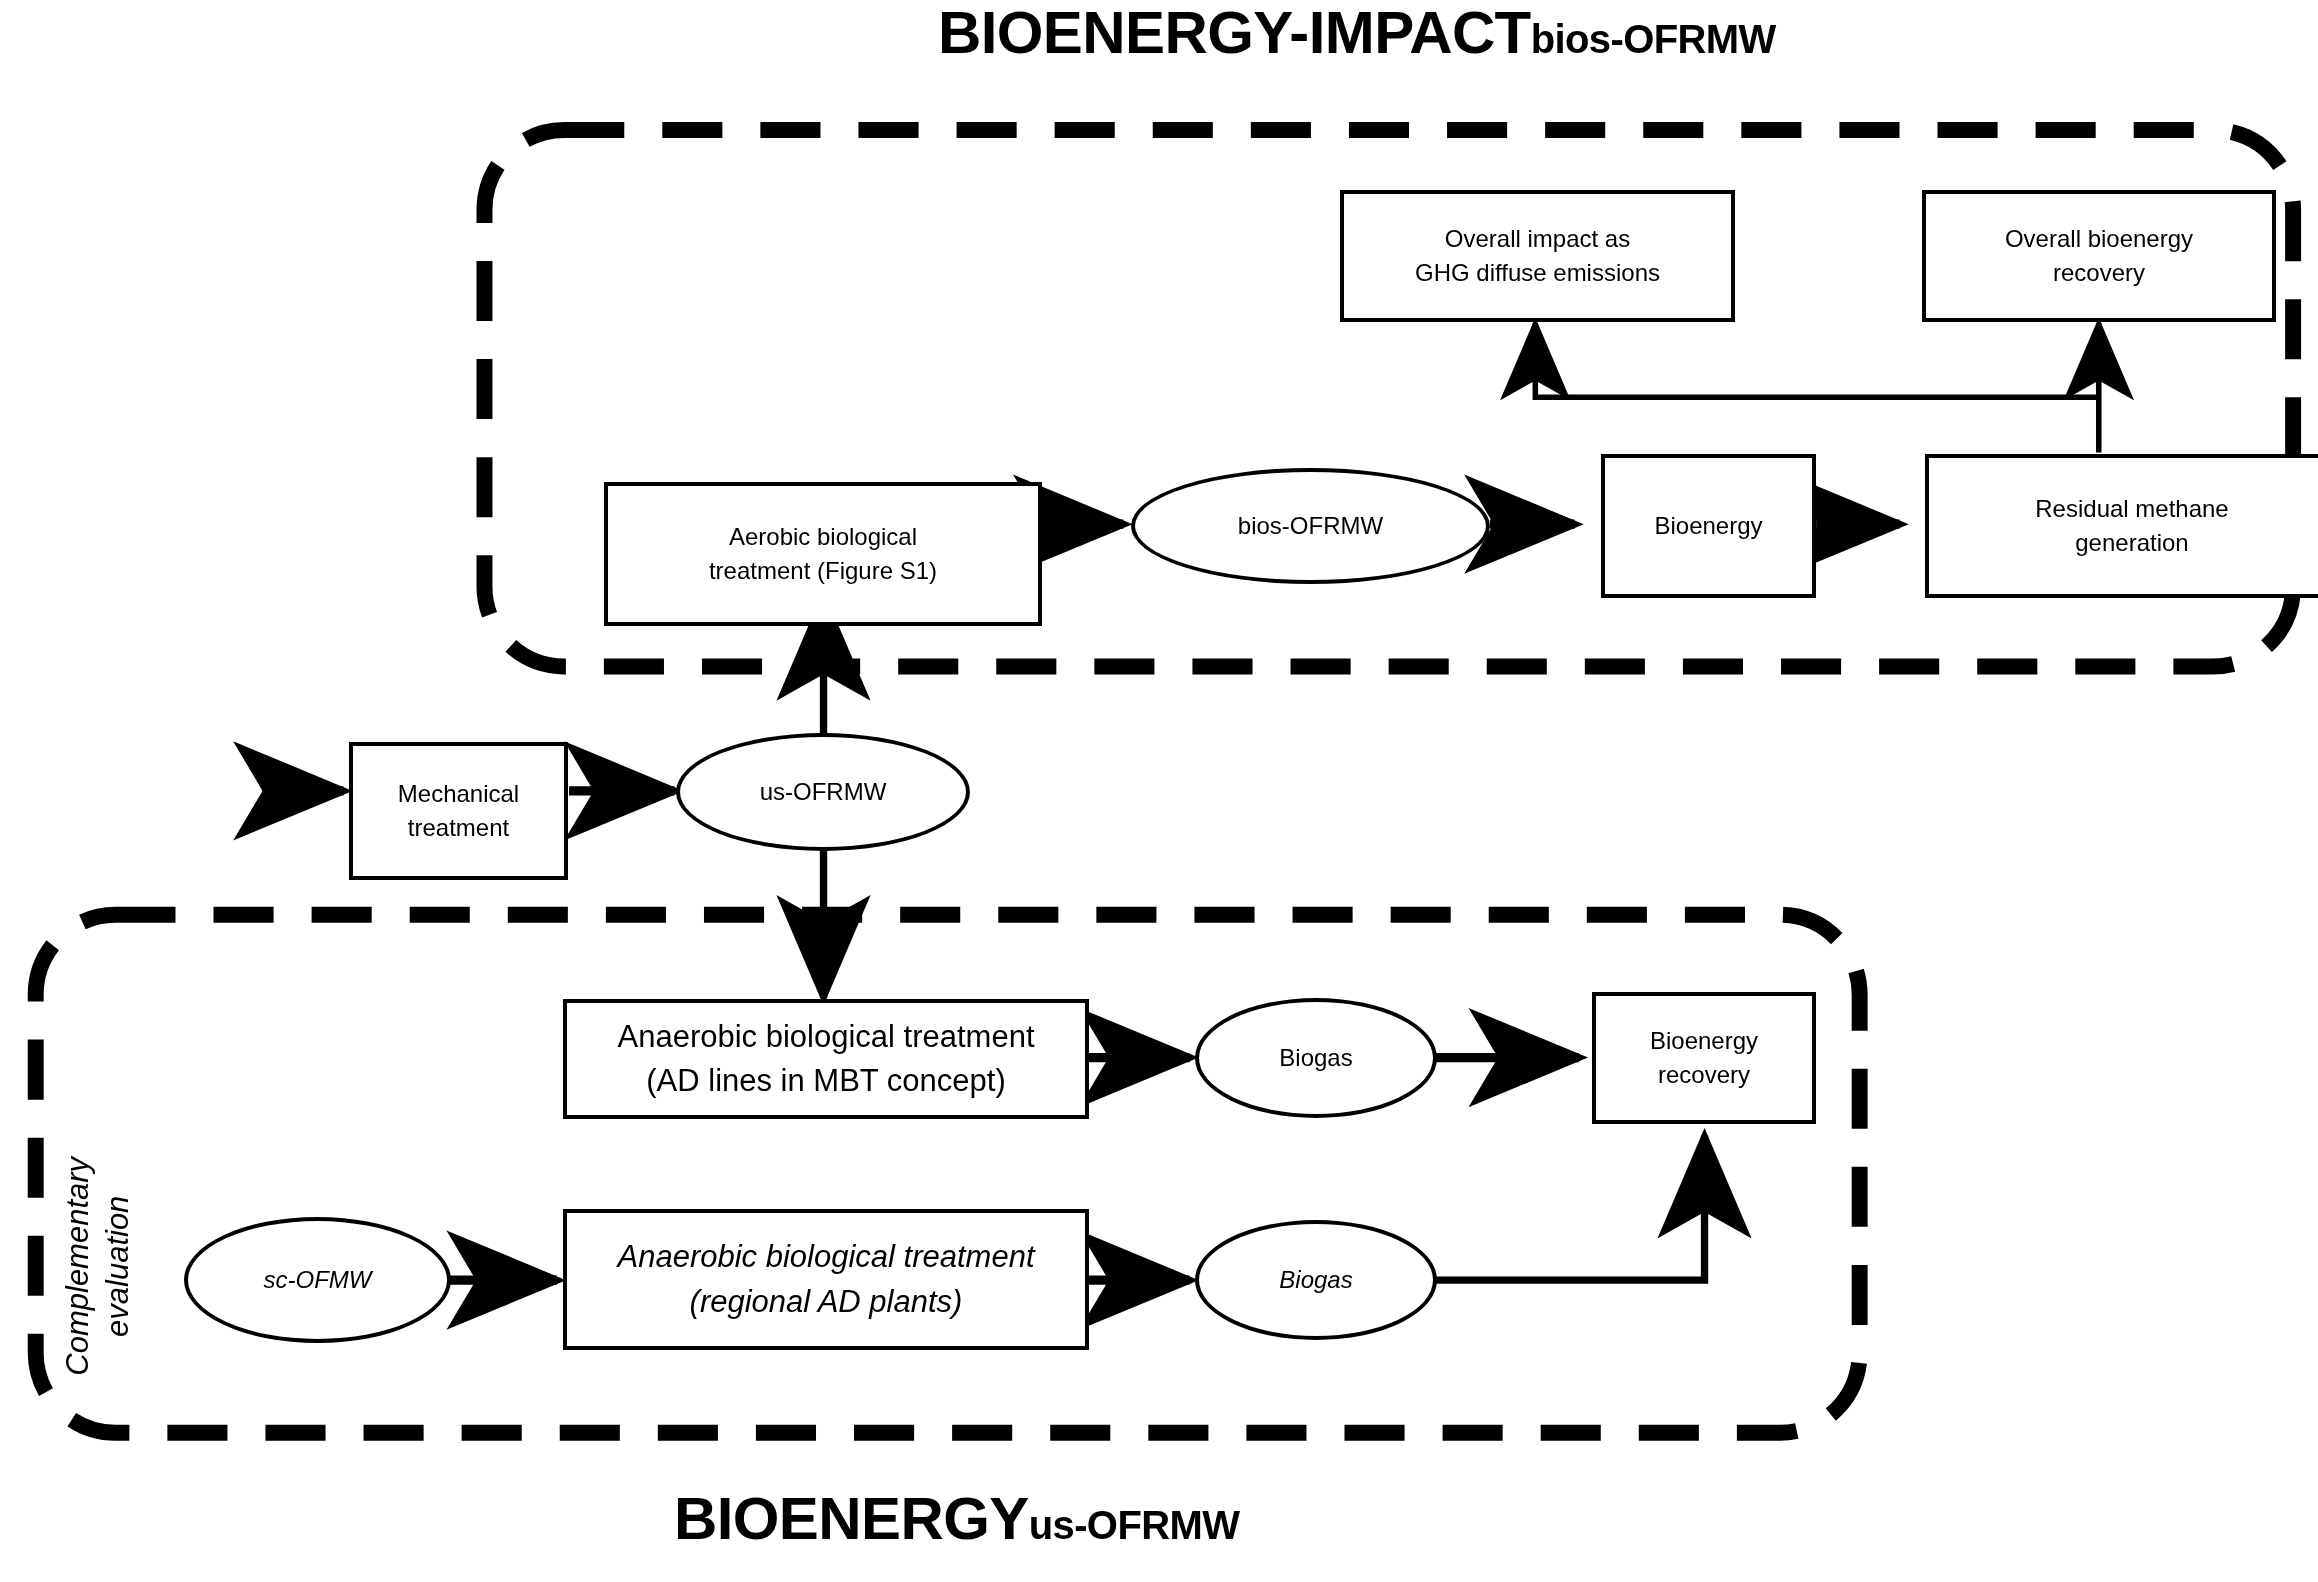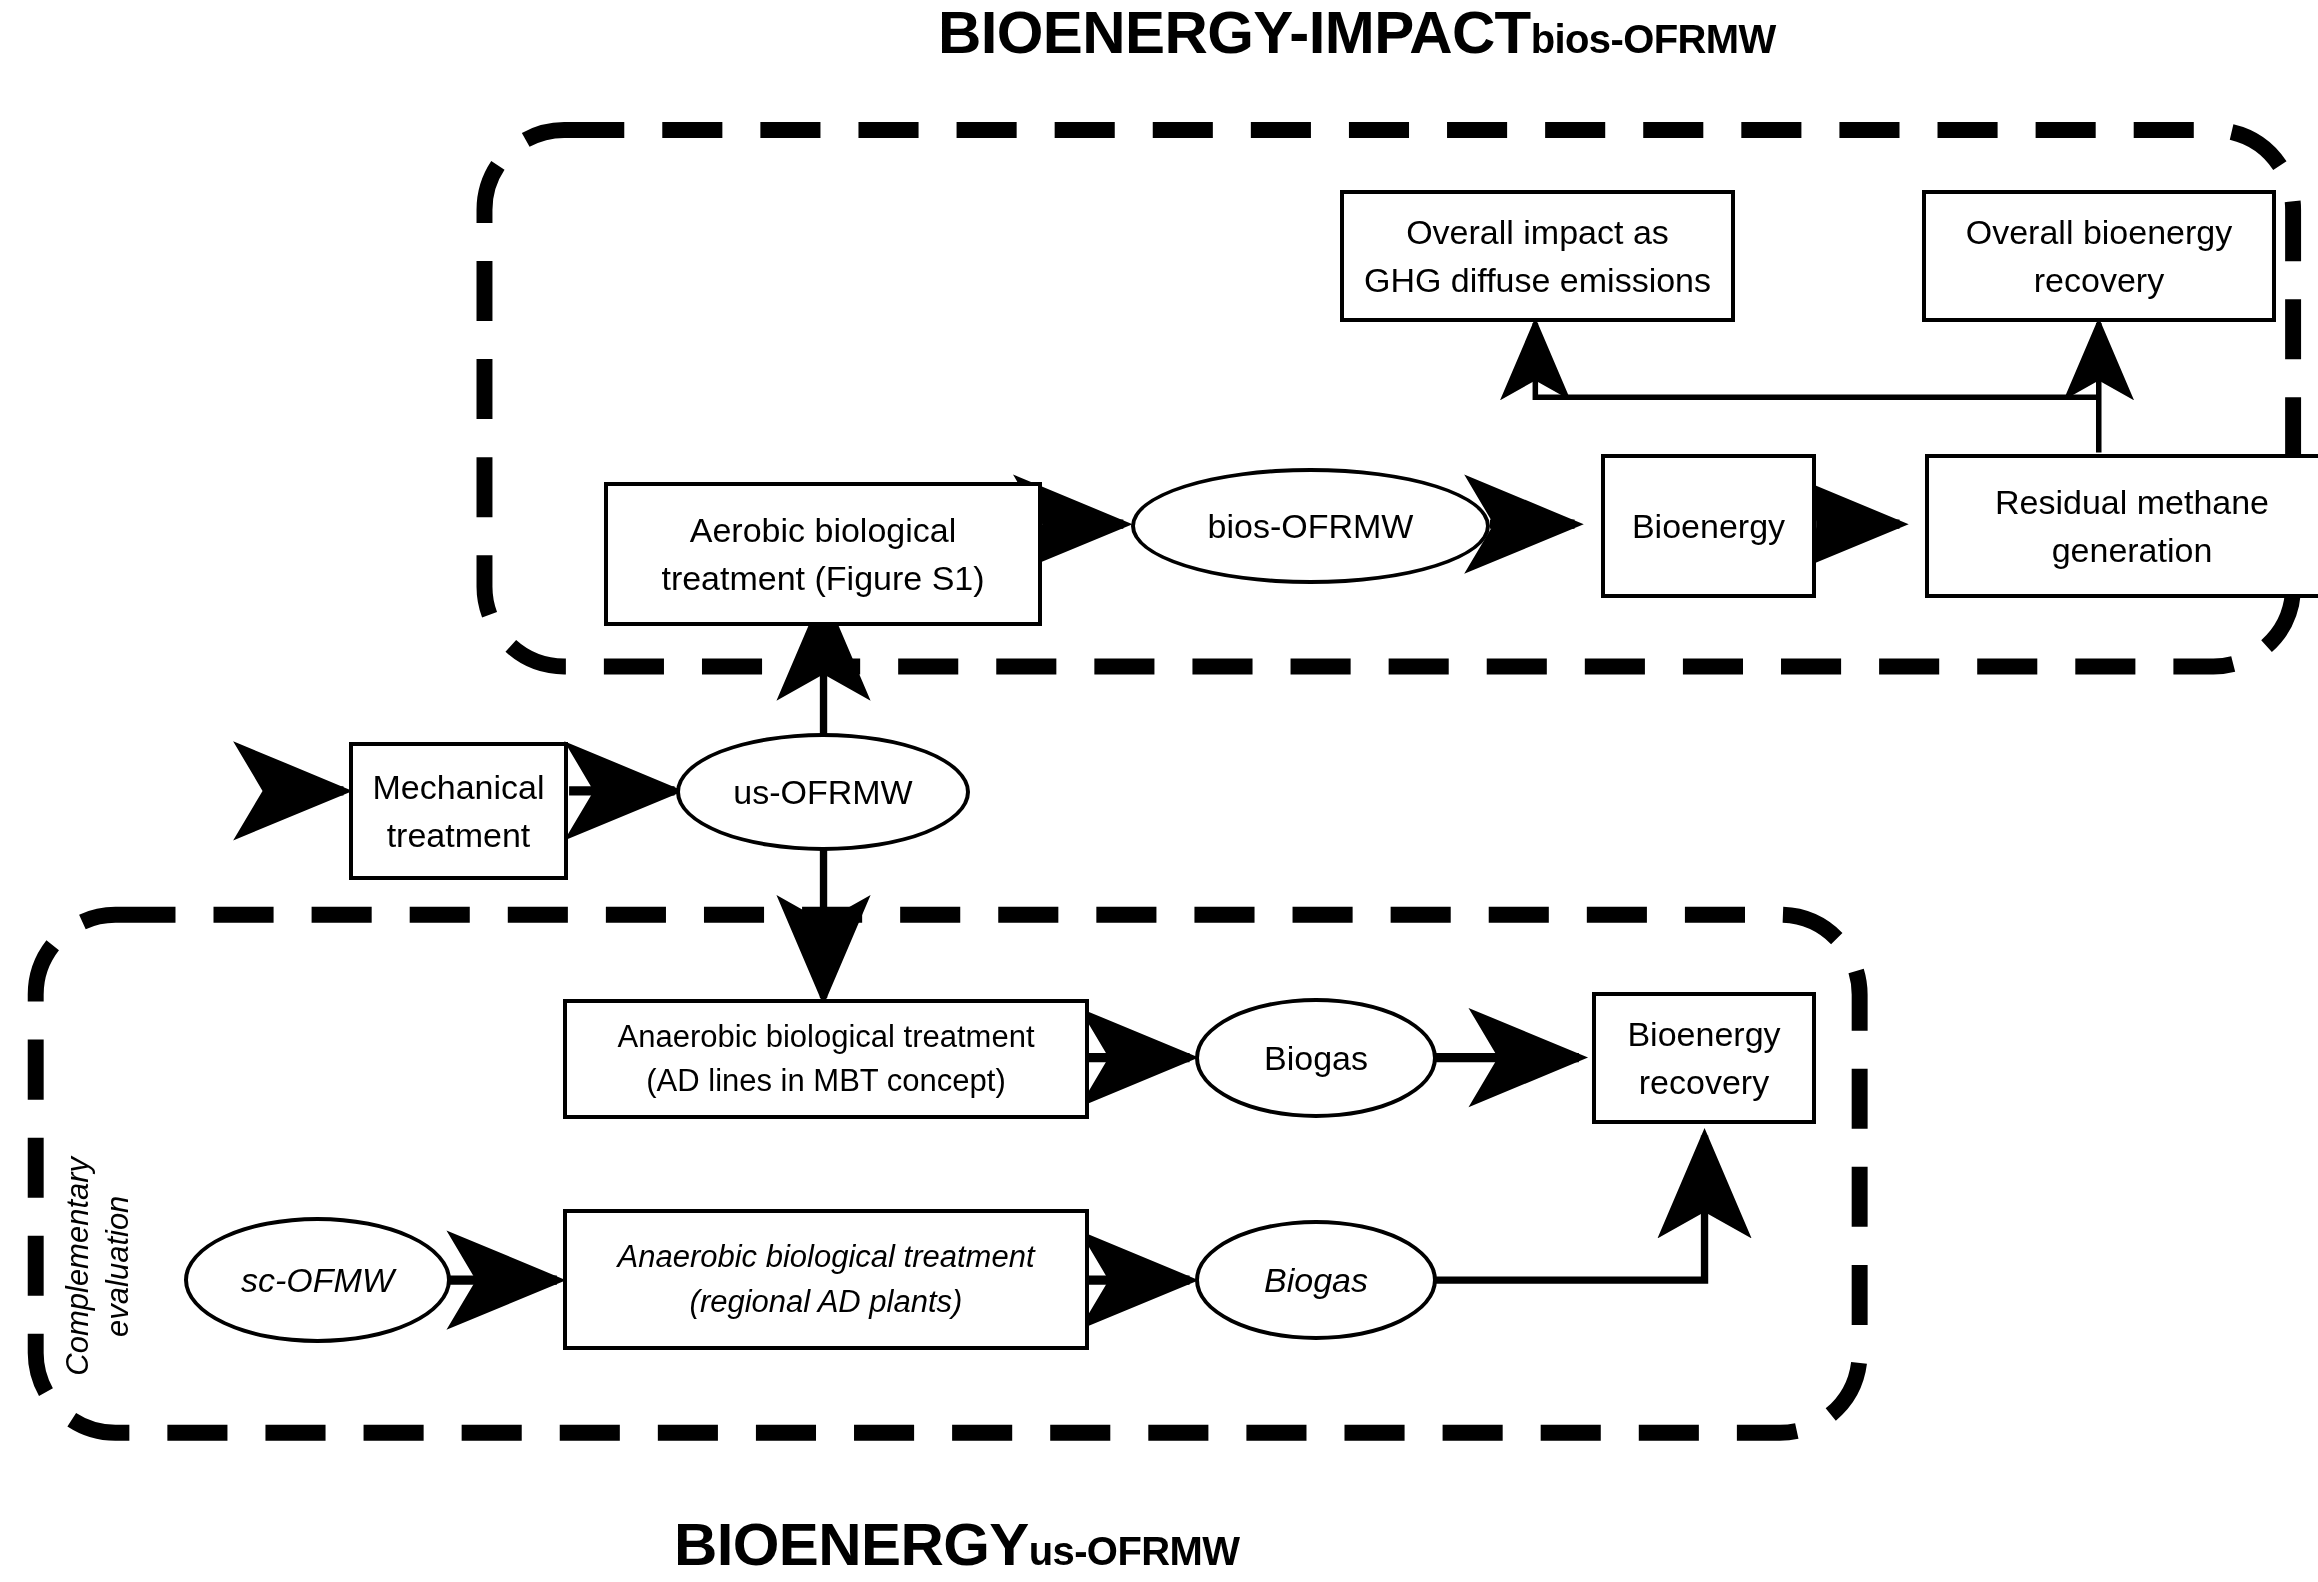--- a/index.html
+++ b/index.html
@@ -18,21 +18,21 @@
   .title .sub{font-size:40px;letter-spacing:-0.6px;}
 
   .node{
     position:absolute;
     display:flex;
     align-items:center;
     justify-content:center;
     text-align:center;
     color:#000;
     box-sizing:border-box;
-    font-size:34px;
+    font-size:24px;
     line-height:1.42;
   }
   .rect{border:4.3px solid #000;background:#fff;}
   .ell{border:4.3px solid #000;background:#fff;border-radius:50%;}
   .ital{font-style:italic;}
 
   .vlabel{
     position:absolute;
     font-style:italic;
     font-size:31px;
@@ -89,21 +89,21 @@
 
     <path d="M1775,2088 L1940,2088" fill="none" stroke="#000" stroke-width="15" marker-end="url(#ah)"></path>
 
     <path d="M2338,2088 L2780,2088 L2780,1852" fill="none" stroke="#000" stroke-width="12" marker-end="url(#ahThin)"></path>
   </svg>
 
   <div class="title" style="left:938px;top:2.5px;">
     <span class="main">BIOENERGY-IMPACT</span><span class="sub">bios-OFRMW</span>
   </div>
 
-  <div class="title" style="left:674px;top:1489px;margin-top:26px;">
+  <div class="title" style="left:674px;top:1489px;">
     <span class="main">BIOENERGY</span><span class="sub">us-OFRMW</span>
   </div>
 
   <div class="node rect" style="left:1340px;top:190px;width:395px;height:132px;">
     <span style="white-space:pre-line;">Overall impact as
 GHG diffuse emissions</span>
   </div>
 
   <div class="node rect" style="left:1922px;top:190px;width:354px;height:132px;">
     <span style="white-space:pre-line;">Overall bioenergy

